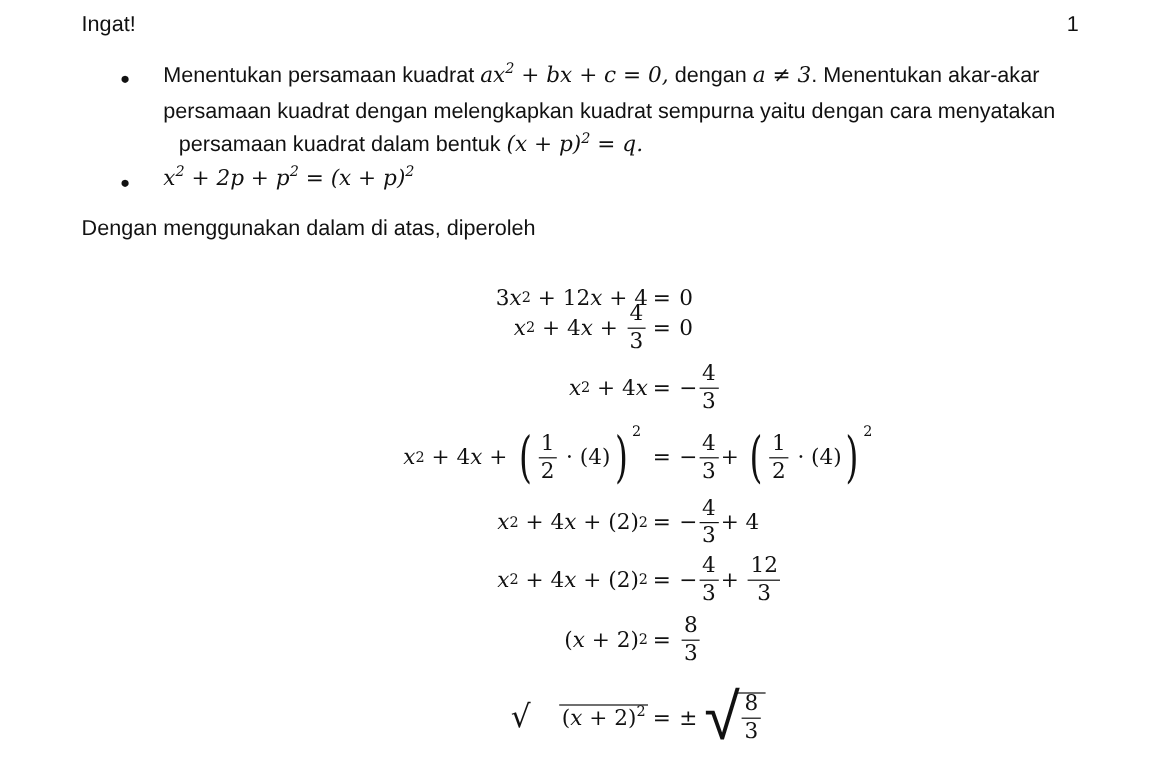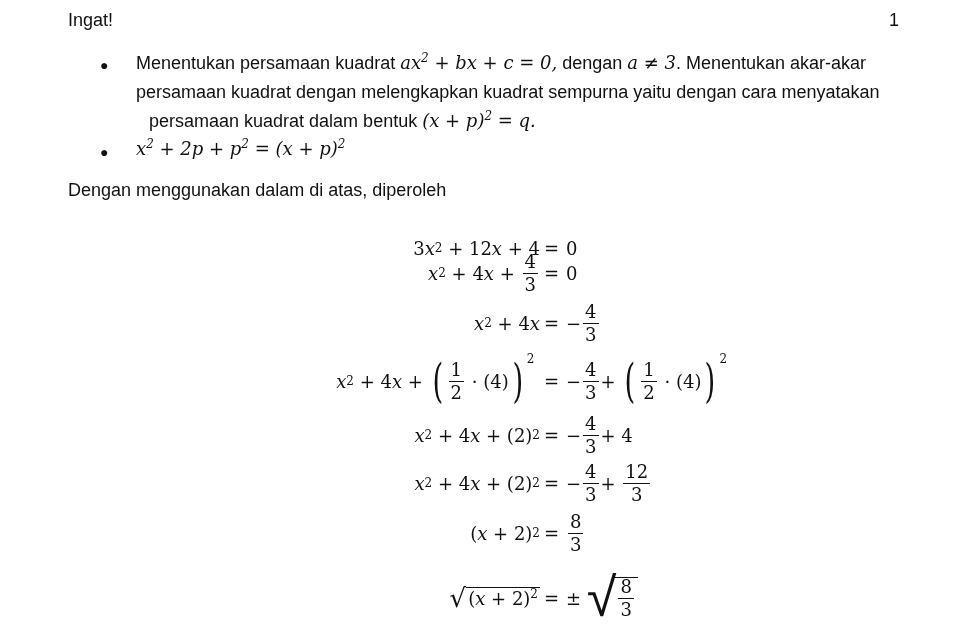--- a/index.html
+++ b/index.html
@@ -19,21 +19,21 @@
   .eqrow { position:absolute; left:0; width:963px; height:40px; display:flex; align-items:center; }
   .lhs { position:absolute; right:calc(963px - 540px); text-align:right; white-space:nowrap; display:flex; align-items:center; justify-content:flex-end; }
   .eqsign { position:absolute; left:544px; white-space:nowrap; }
   .rhs { position:absolute; left:566px; white-space:nowrap; display:flex; align-items:center; }
 
   .bigparen { font-size:46px; font-family:"DejaVu Serif", serif; font-weight:200; line-height:1; transform:scaleX(0.6); display:inline-block; }
   .bigsup { font-size:12px; align-self:flex-start; margin-top:-6px; }
 
   .sqrt { display:inline-flex; align-items:center; }
   .sqrt .rad { font-size:26px; line-height:1; }
-  .sqrt .under { border-top:1.3px solid #111; padding:0 2px; }
+  .sqrt .under { border-top:1.3px solid #111; padding:0 2px;margin-left:24px; }
   .sqrt .tallrad { font-size:54px; line-height:1; font-family:"DejaVu Sans", sans-serif; font-weight:100; }
 </style>
 </head>
 <body>
 
 <div class="abs txt" style="left:68px; top:10px;">Ingat!</div>
 <div class="abs txt" style="left:889px; top:10px;">1</div>
 
 <div class="abs" style="left:100px; top:57px; font-size:14px;">●</div>
 <div class="abs" style="left:136px; top:52px;">

